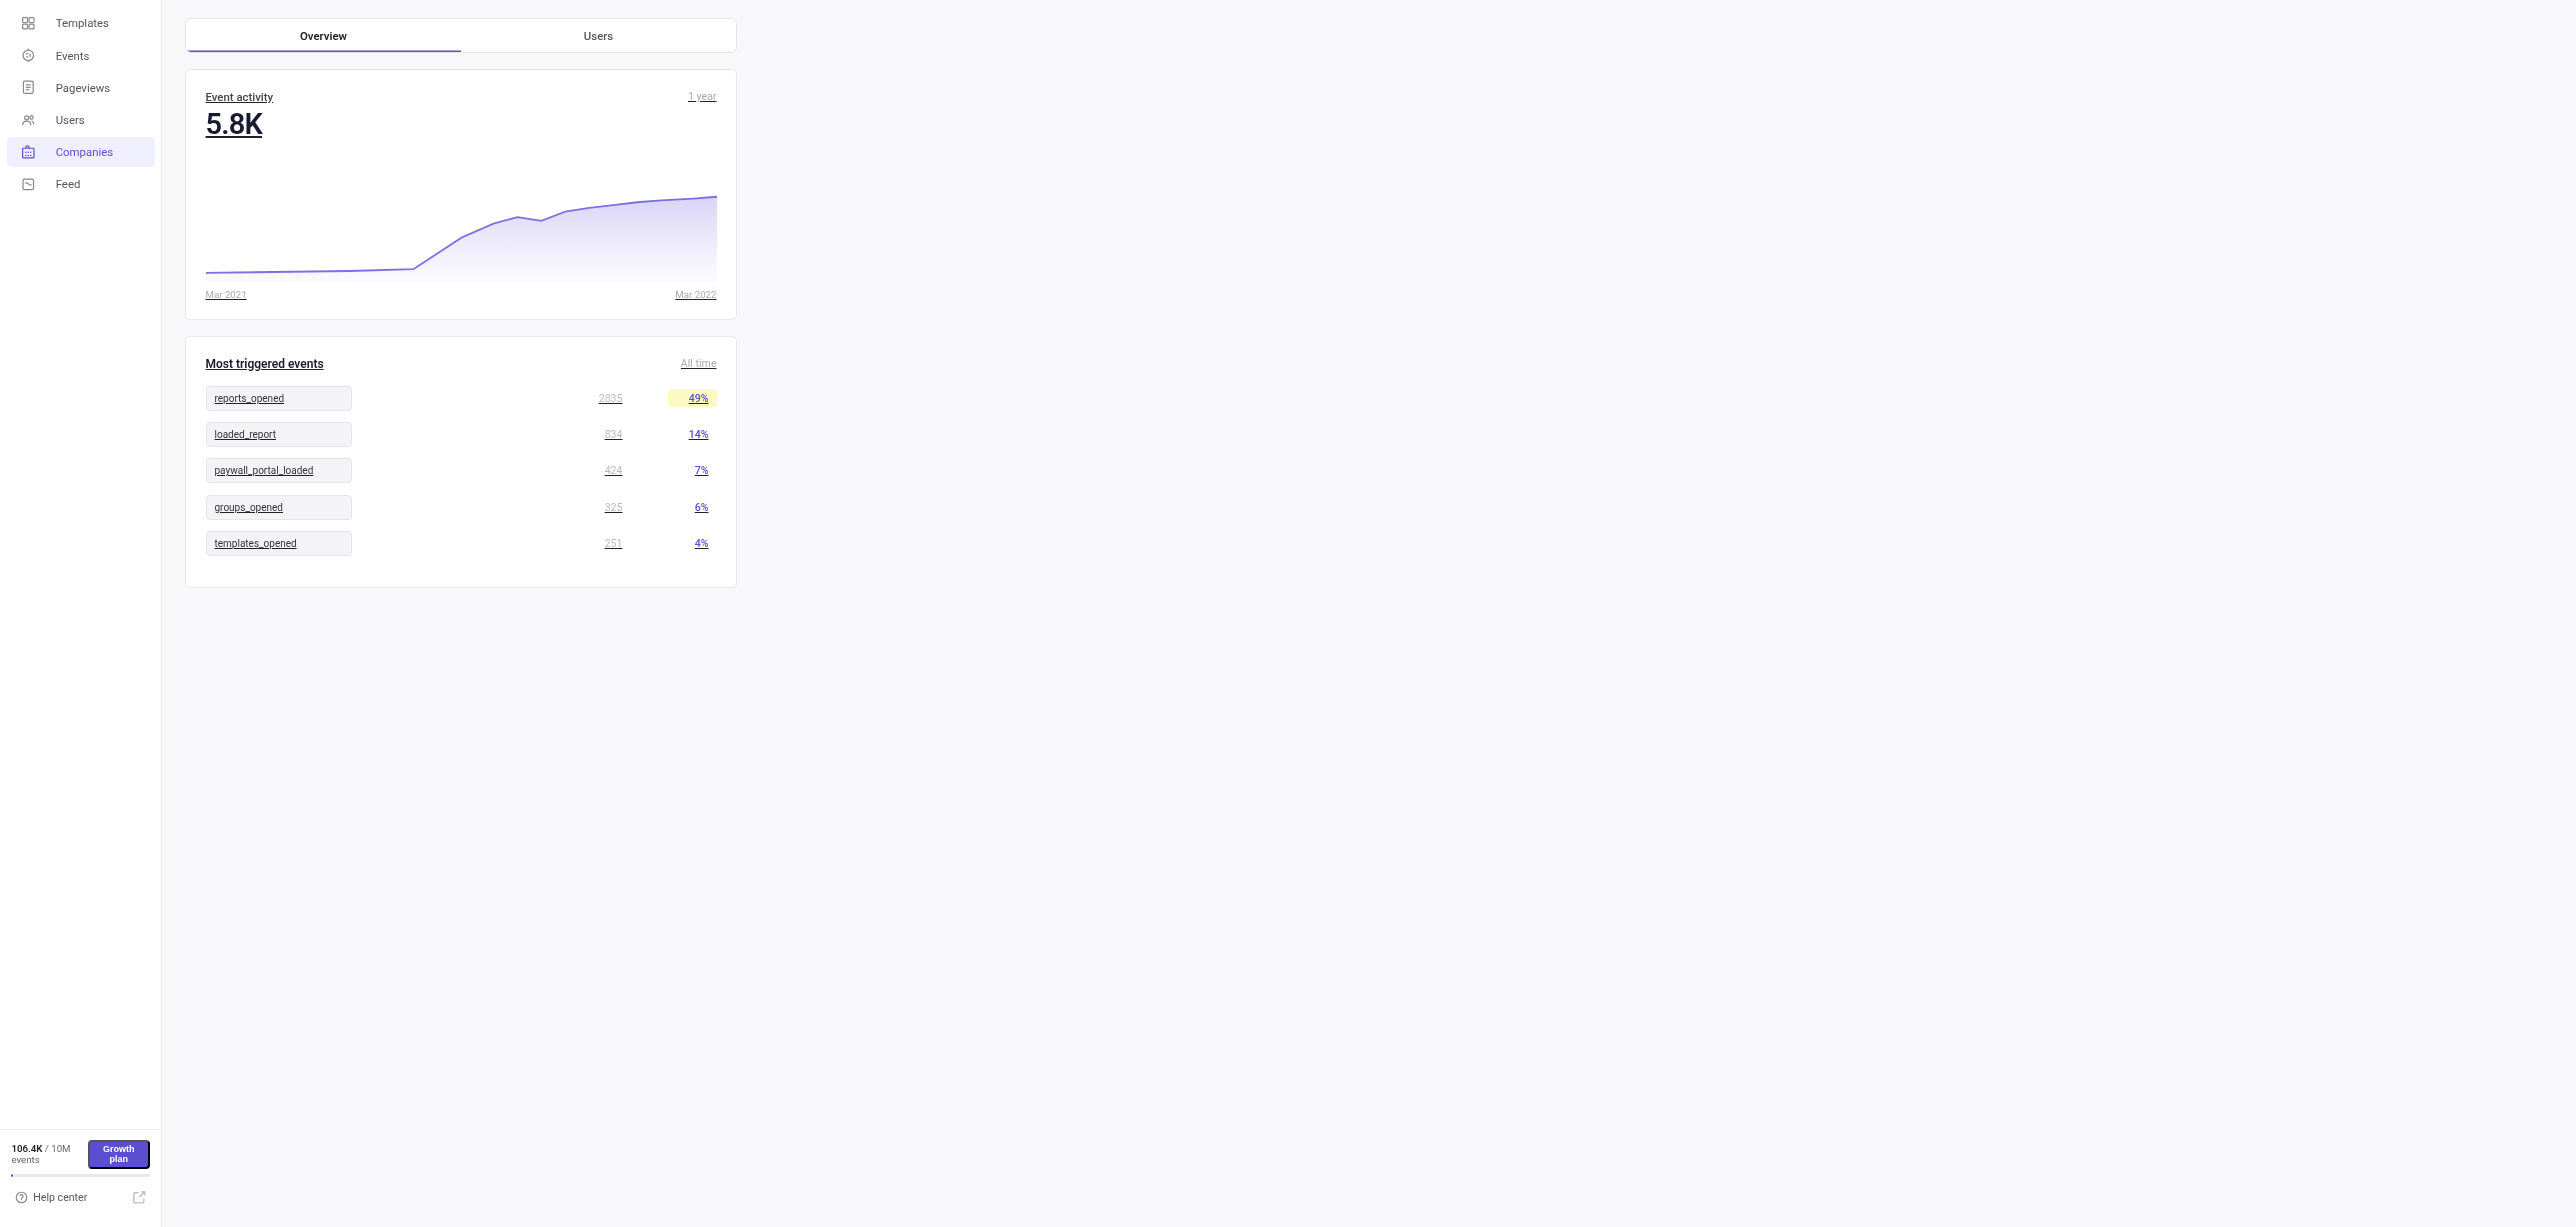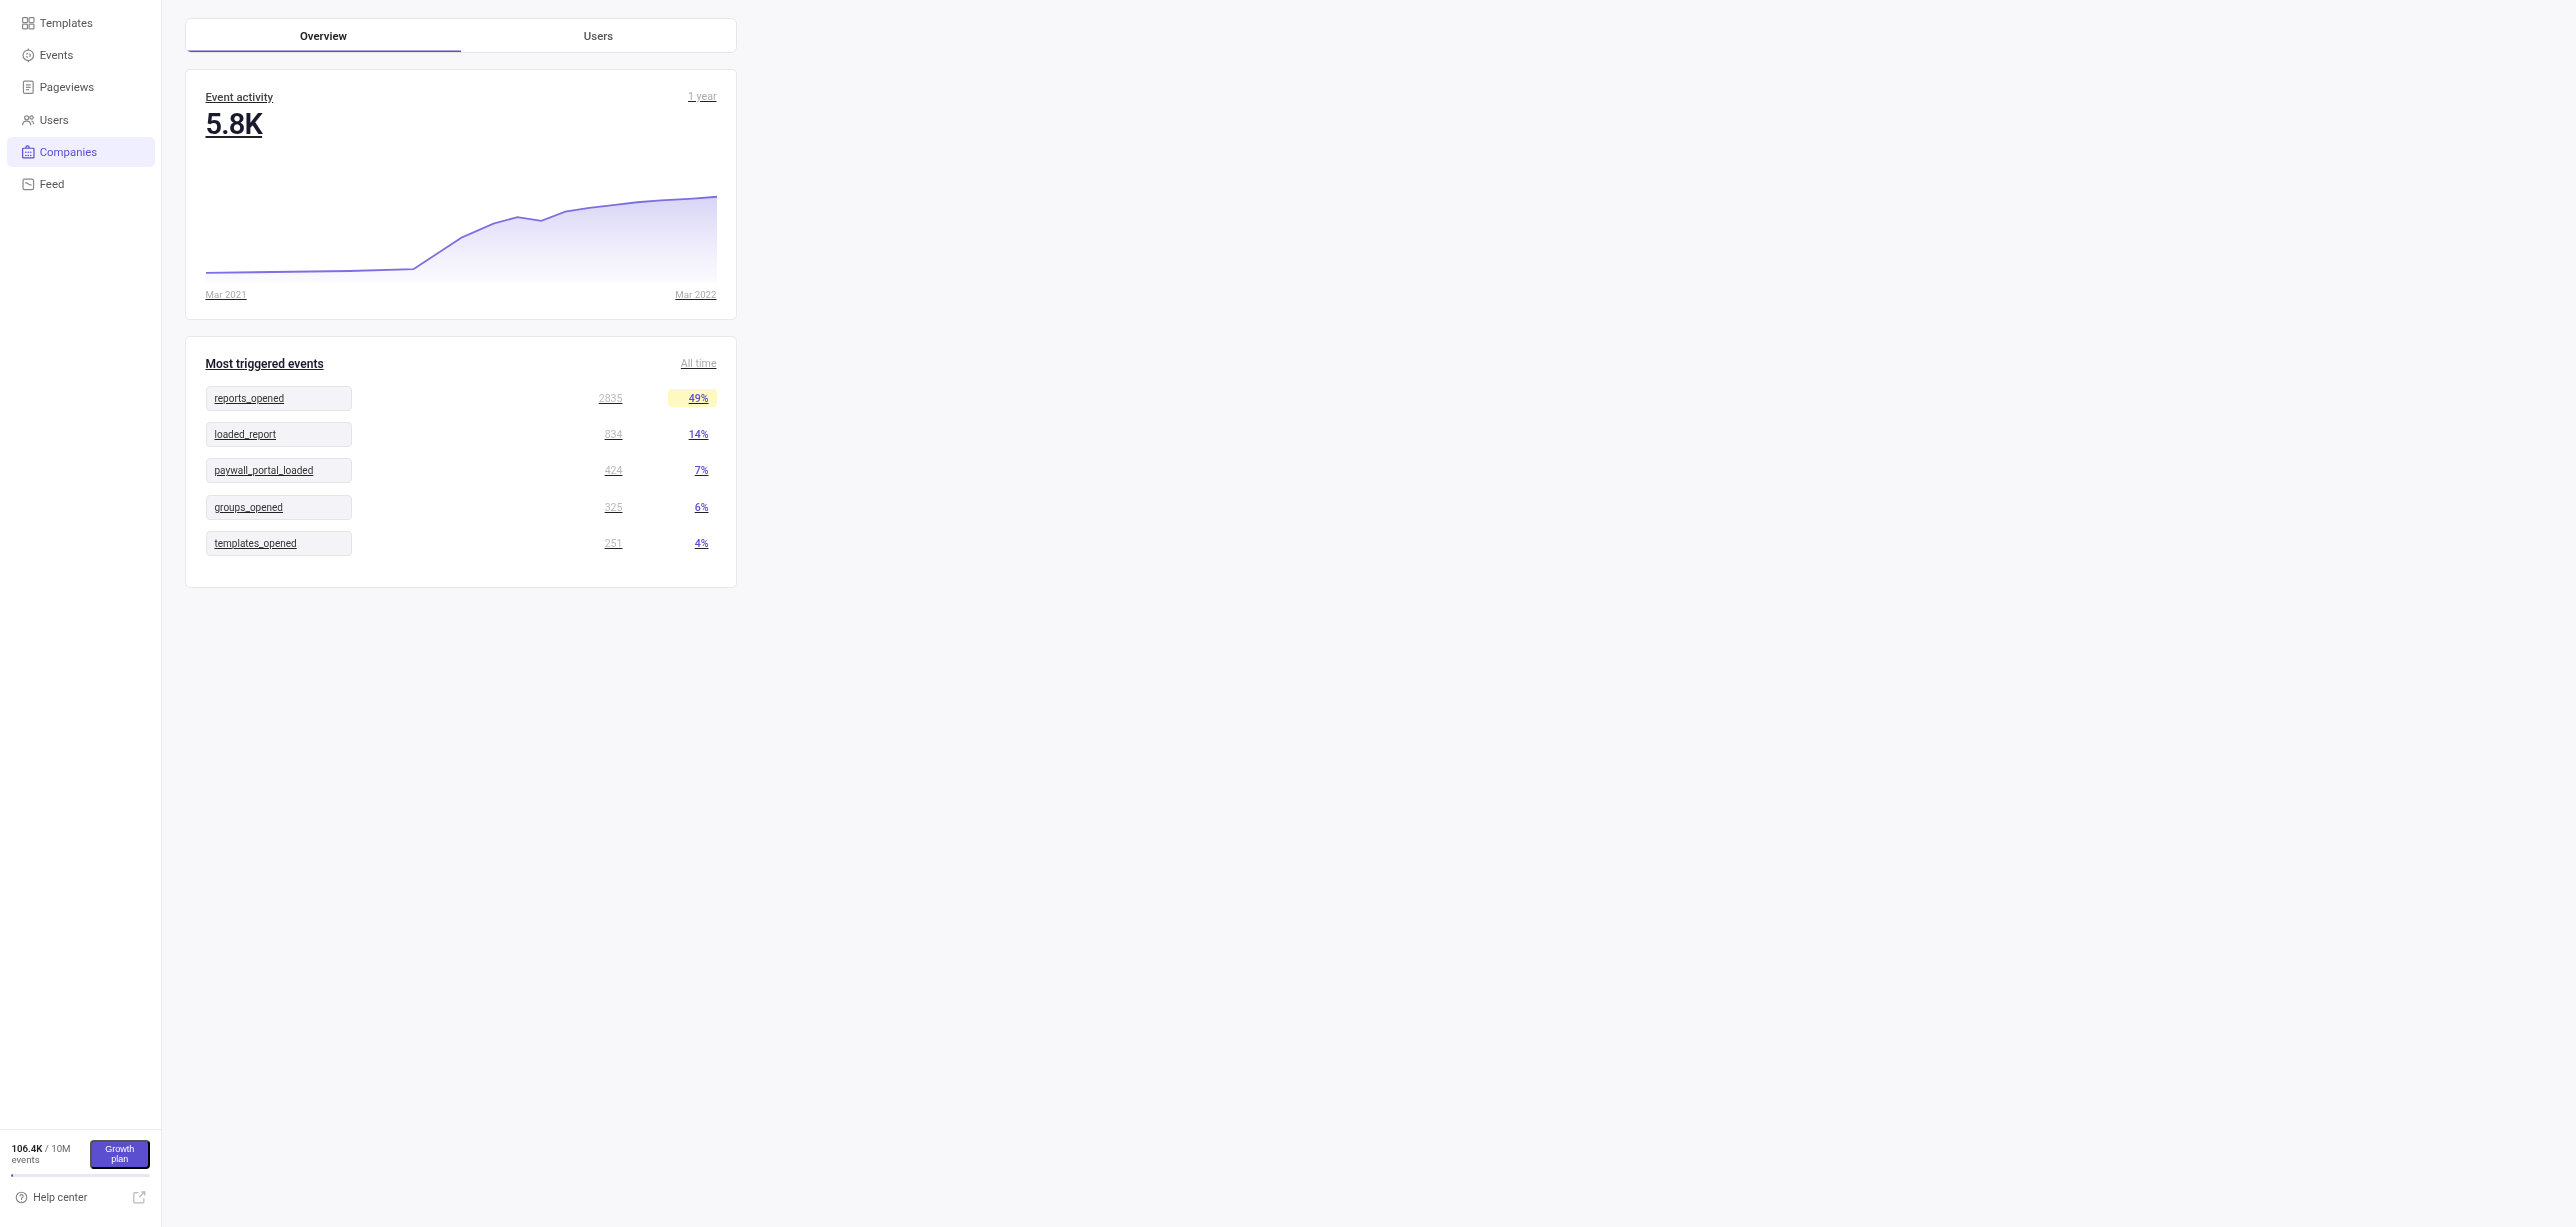--- a/index.html
+++ b/index.html
@@ -23,21 +23,22 @@
       flex-direction: column;
       height: 100vh;
       padding: 0 0 13px 0;
     }
     .sidebar-nav {
       flex: 1;
       padding-top: 6.5px;
     }
     .sidebar-item {
       display: flex;
-      gap: 4px;
+      align-items: center;
+      gap: 20px;
       padding: 8px 14.6px;
       cursor: pointer;
       border-radius: 4.9px;
       margin: 1.6px 6.5px;
       color: #555;
       font-size: 11.4px;
       transition: background 0.15s;
     }
     .sidebar-item.active {
       background: #f0efff;
@@ -64,21 +65,21 @@
     }
     .usage-text {
       font-size: 9.7px;
       color: #666;
     }
     .usage-text strong { font-weight: 600; color: #222; }
     .plan-badge {
       background: #5b4fcf;
       color: #fff;
       font-size: 9px;
-      font-weight: 400;
+      font-weight: 700;
       border-radius: 4px;
       padding: 2.4px 6.5px;
     }
     .usage-bar-bg {
       height: 3.2px;
       background: #e8e8f0;
       border-radius: 1.6px;
       overflow: hidden;
       margin-bottom: 8px;
     }

